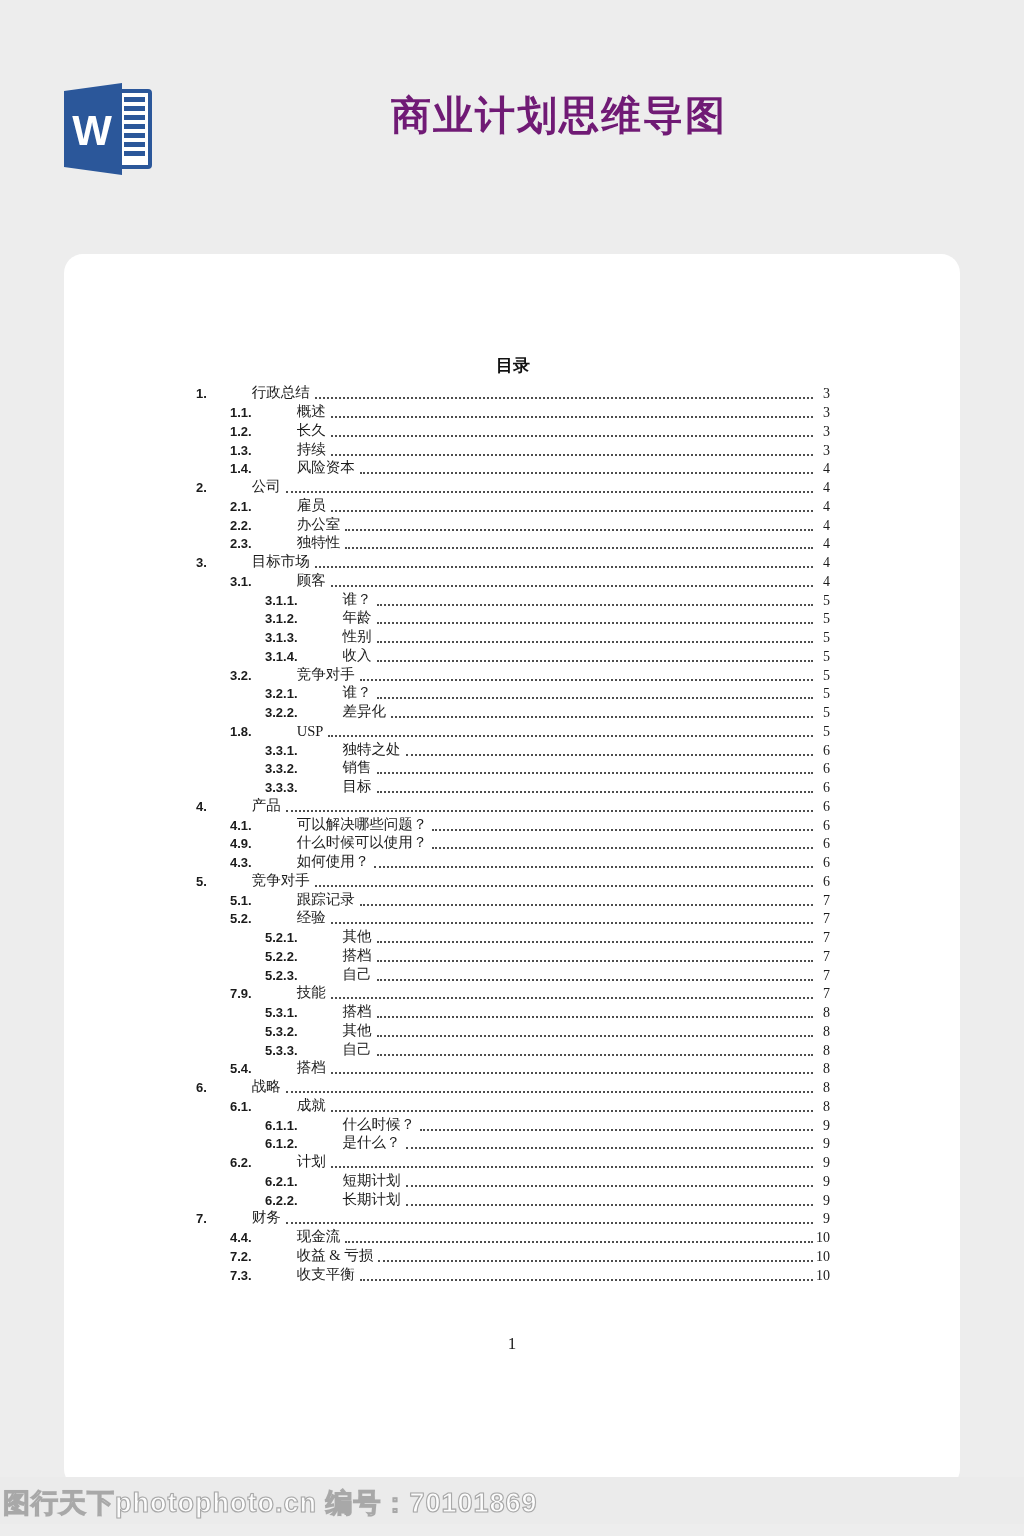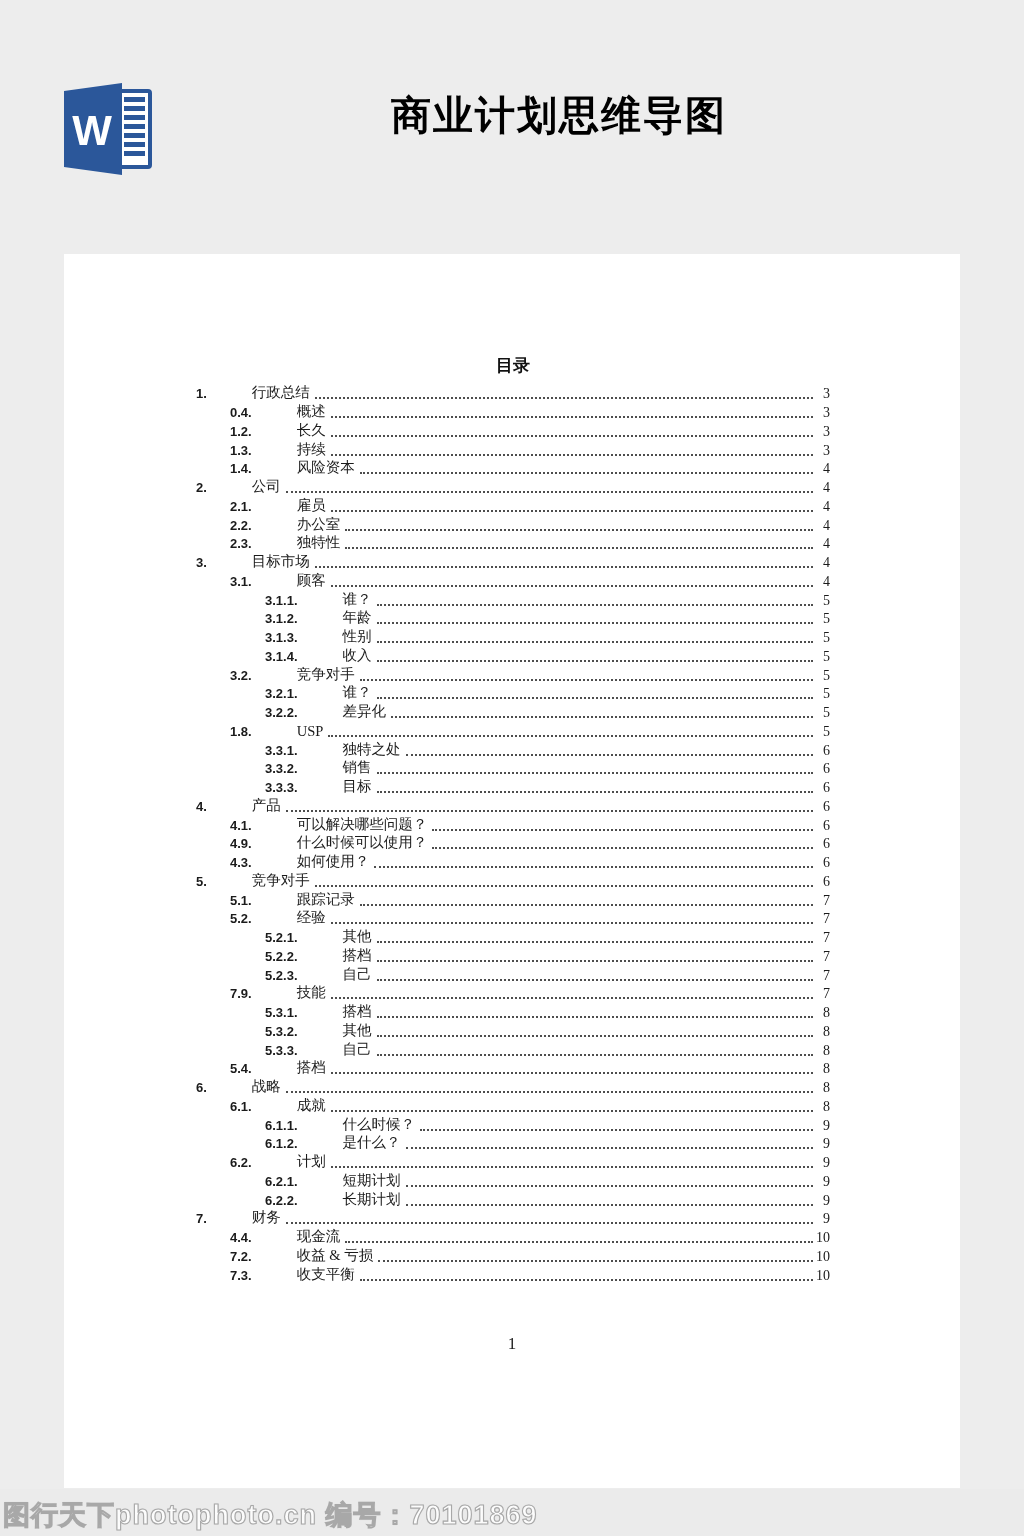--- a/index.html
+++ b/index.html
@@ -7,31 +7,32 @@
   .canvas {
     position:relative; width:1024px; height:1536px;
     background:#ededed; overflow:hidden;
     font-family:"Liberation Sans", sans-serif;
   }
 
   
   .word-icon { position:absolute; left:64px; top:82px; width:90px; height:94px; }
   .header-text { position:absolute; left:94px; right:0; top:88px; text-align:center; }
   .doc-title {
-    font-size:40px; font-weight:bold; color:#000000; letter-spacing:2px;
+    font-size:40px; font-weight:bold; color:#701a75; letter-spacing:2px;
     font-family:"Liberation Sans", sans-serif;
   }
   .doc-subtitle {
     margin-top:13px; font-size:27px; color:#3d3d3d; letter-spacing:1px;
   }
 
   
   .page {
     position:absolute; left:64px; top:254px; width:896px; height:1234px;
     background:#ffffff;
+    border-radius:19px;
   }
   .toc { position:absolute; left:132px; right:130px; top:100px; }
   .toc-title {
     font-family:"Liberation Serif", serif; font-size:17px; font-weight:bold;
     color:#111; text-align:center; margin-bottom:7px;
   }
   .toc-row {
     display:flex; align-items:flex-end; height:18.75px;
     color:#1b1b1b; white-space:nowrap;
   }
@@ -51,21 +52,21 @@
     font-family:"Liberation Serif", serif; font-size:14px;
     min-width:14px; text-align:right; padding-bottom:0.5px;
   }
 
   .page-number {
     position:absolute; top:1080px; left:0; width:100%; text-align:center;
     font-family:"Liberation Serif", serif; font-size:17px; color:#222;
   }
 
   
-  .footer-strip { position:absolute; left:0; bottom:0; width:1024px; height:47px; background:#ebebeb; }
+  .footer-strip { position:absolute; left:0; bottom:12px; width:1024px; height:47px; background:#ebebeb; }
   .watermark {
     position:absolute; left:3px; top:8px;
     font-size:27px; font-weight:bold; letter-spacing:1px;
     color:#fcfcfc; -webkit-text-stroke:1.1px #a8a8a8;
     text-shadow:0 0 1px #b5b5b5;
     font-family:"Liberation Sans", sans-serif;
   }
 </style>
 </head>
 <body>
@@ -100,21 +101,21 @@
     <div class="toc">
       <div class="toc-title">目录</div>
       <div id="toc-list">
           <div class="toc-row lvl1">
             <span class="toc-num">1.</span>
             <span class="toc-label">行政总结</span>
             <span class="toc-dots"></span>
             <span class="toc-page">3</span>
           </div>
           <div class="toc-row lvl2">
-            <span class="toc-num">0.4.</span>
+            <span class="toc-num">1.1.</span>
             <span class="toc-label">概述</span>
             <span class="toc-dots"></span>
             <span class="toc-page">3</span>
           </div>
           <div class="toc-row lvl2">
             <span class="toc-num">1.2.</span>
             <span class="toc-label">长久</span>
             <span class="toc-dots"></span>
             <span class="toc-page">3</span>
           </div>

